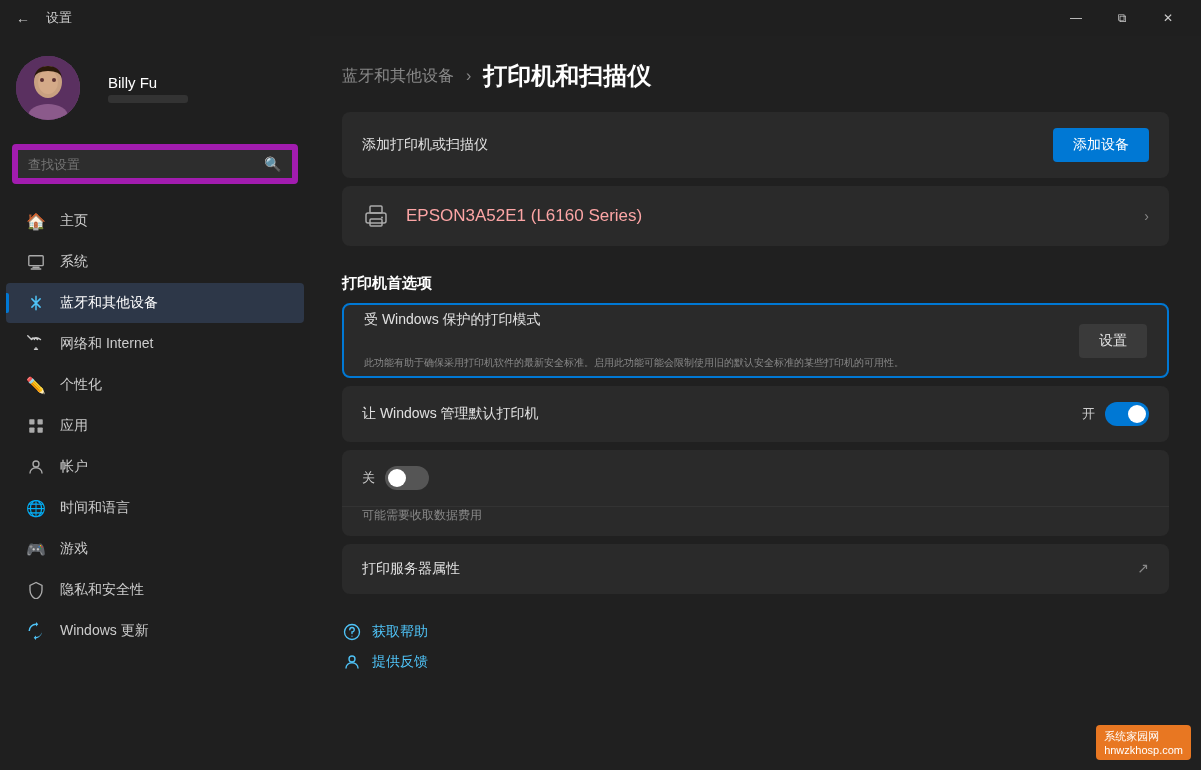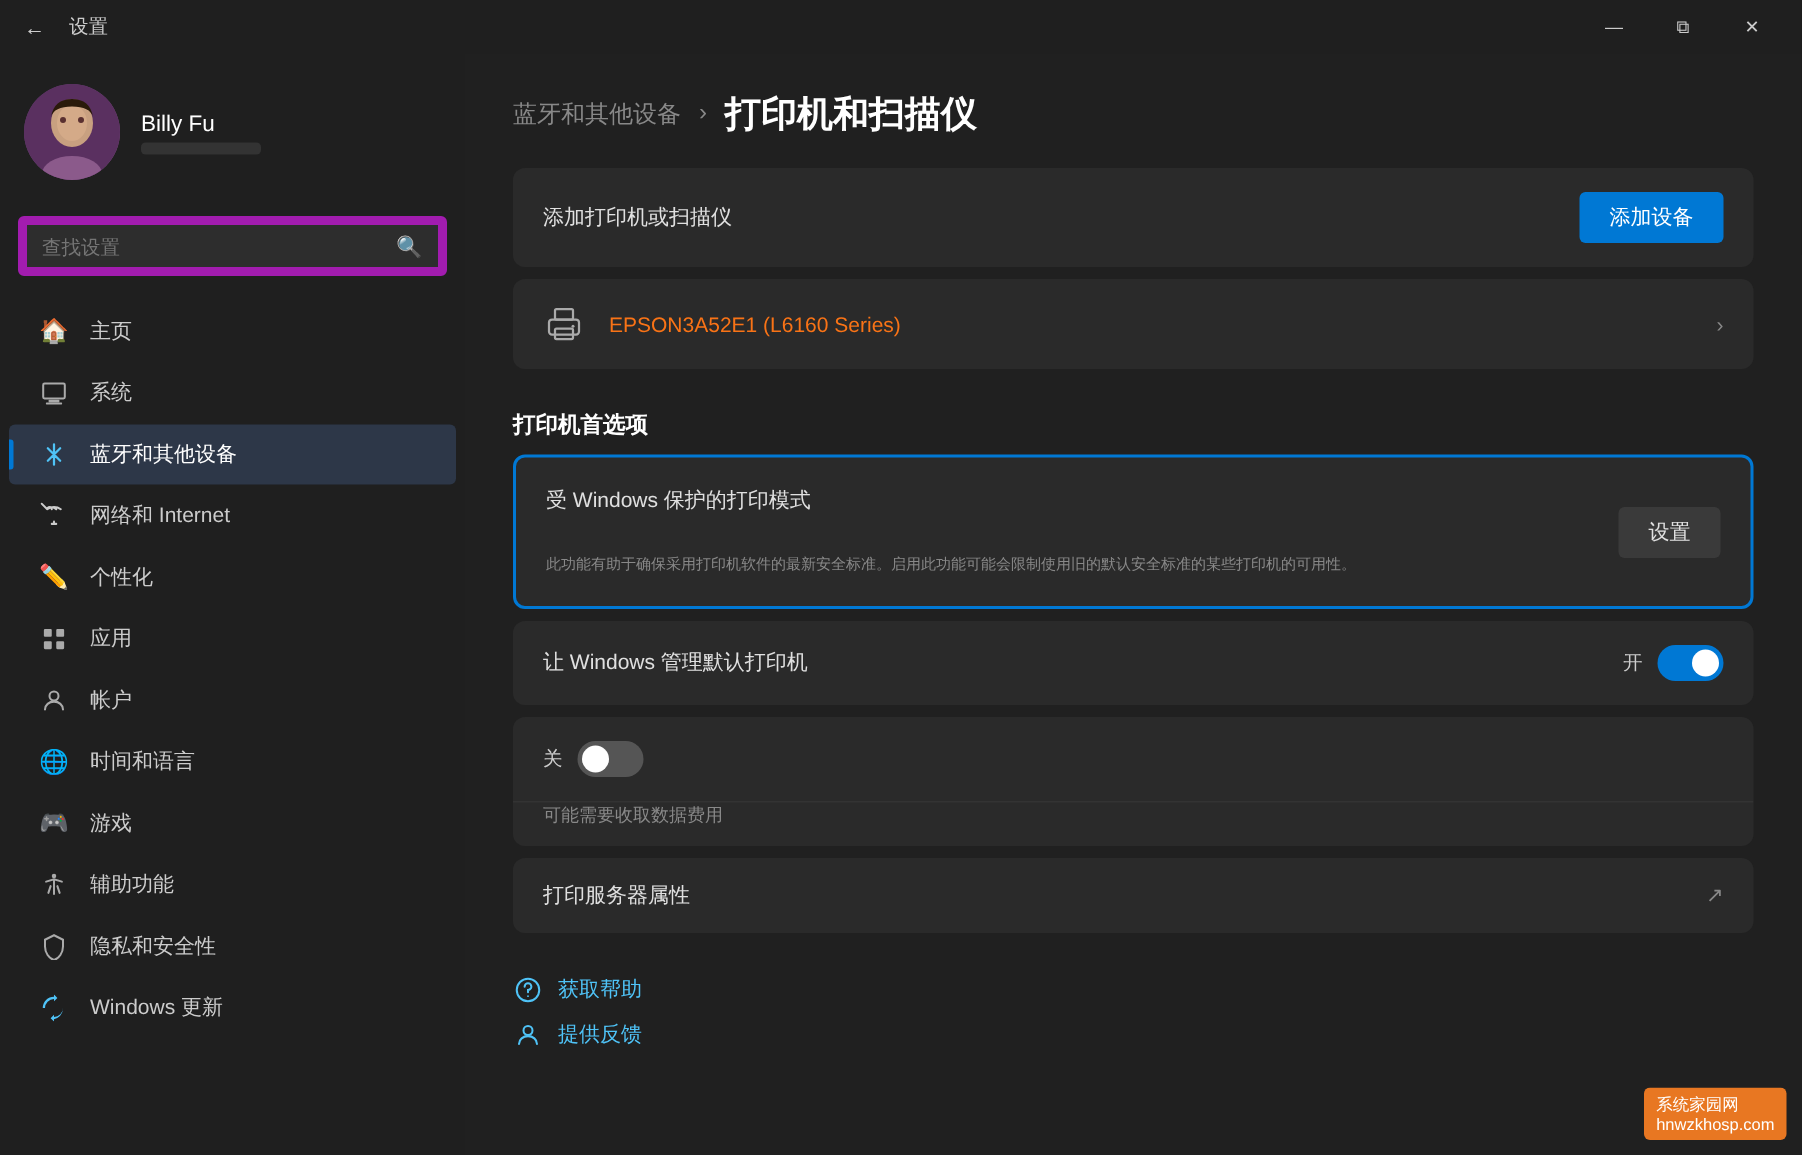--- a/index.html
+++ b/index.html
@@ -69,21 +69,21 @@
       flex-shrink: 0;
       display: flex;
       flex-direction: column;
       overflow-y: auto;
     }
 
     .user-profile {
       padding: 20px 16px 16px;
       display: flex;
       align-items: center;
-      gap: 14px;
+      gap: 28px;
     }
     .avatar {
       width: 64px;
       height: 64px;
       border-radius: 50%;
       background: linear-gradient(135deg, #5a3a6e, #8b5a8b);
       overflow: hidden;
       flex-shrink: 0;
       position: relative;
     }
@@ -245,39 +245,39 @@
     }
     .printer-icon-wrap {
       width: 28px;
       height: 28px;
       display: flex;
       align-items: center;
       justify-content: center;
     }
     .printer-name {
       flex: 1;
-      font-size: 14px;
-      color: #f97316;
+      font-size: 17px;
+      color: #fca5a5;
     }
     .chevron-right { color: #888; font-size: 14px; }
 
     
     .section-heading {
       font-size: 15px;
       font-weight: 600;
       color: #fff;
       padding: 20px 0 10px;
     }
 
     
     .protected-print-row {
       display: flex;
       align-items: center;
       justify-content: space-between;
-      padding: 20px 20px;
+      padding: 6px 20px;
       border: 2px solid #0078d4;
       border-radius: 8px;
       background: #2a2a2a;
       margin-bottom: 8px;
     }
     .protected-print-text {
       flex: 1;
       padding-right: 20px;
     }
     .protected-print-title {
@@ -497,29 +497,20 @@
         </span>
         <span>帐户</span>
       </li>
       <li class="nav-item">
         <span class="nav-icon">🌐</span>
         <span>时间和语言</span>
       </li>
       <li class="nav-item">
         <span class="nav-icon">🎮</span>
         <span>游戏</span>
-      </li>
-      <li class="nav-item">
-        <span class="nav-icon">
-          <svg width="18" height="18" viewBox="0 0 24 24">
-              <circle cx="12" cy="4" r="2" fill="#aaa"></circle>
-              <path d="M5 9l7-2 7 2M12 7v13M9 13l-2 6M15 13l2 6" fill="none" stroke="#aaa" stroke-width="1.8" stroke-linecap="round"></path>
-            </svg>
-        </span>
-        <span>辅助功能</span>
       </li>
       <li class="nav-item">
         <span class="nav-icon">
           <svg width="18" height="18" viewBox="0 0 24 24">
               <path d="M12 2L4 6v6c0 5.5 3.5 10.7 8 12 4.5-1.3 8-6.5 8-12V6L12 2z" fill="none" stroke="#aaa" stroke-width="1.8"></path>
             </svg>
         </span>
         <span>隐私和安全性</span>
       </li>
       <li class="nav-item">

